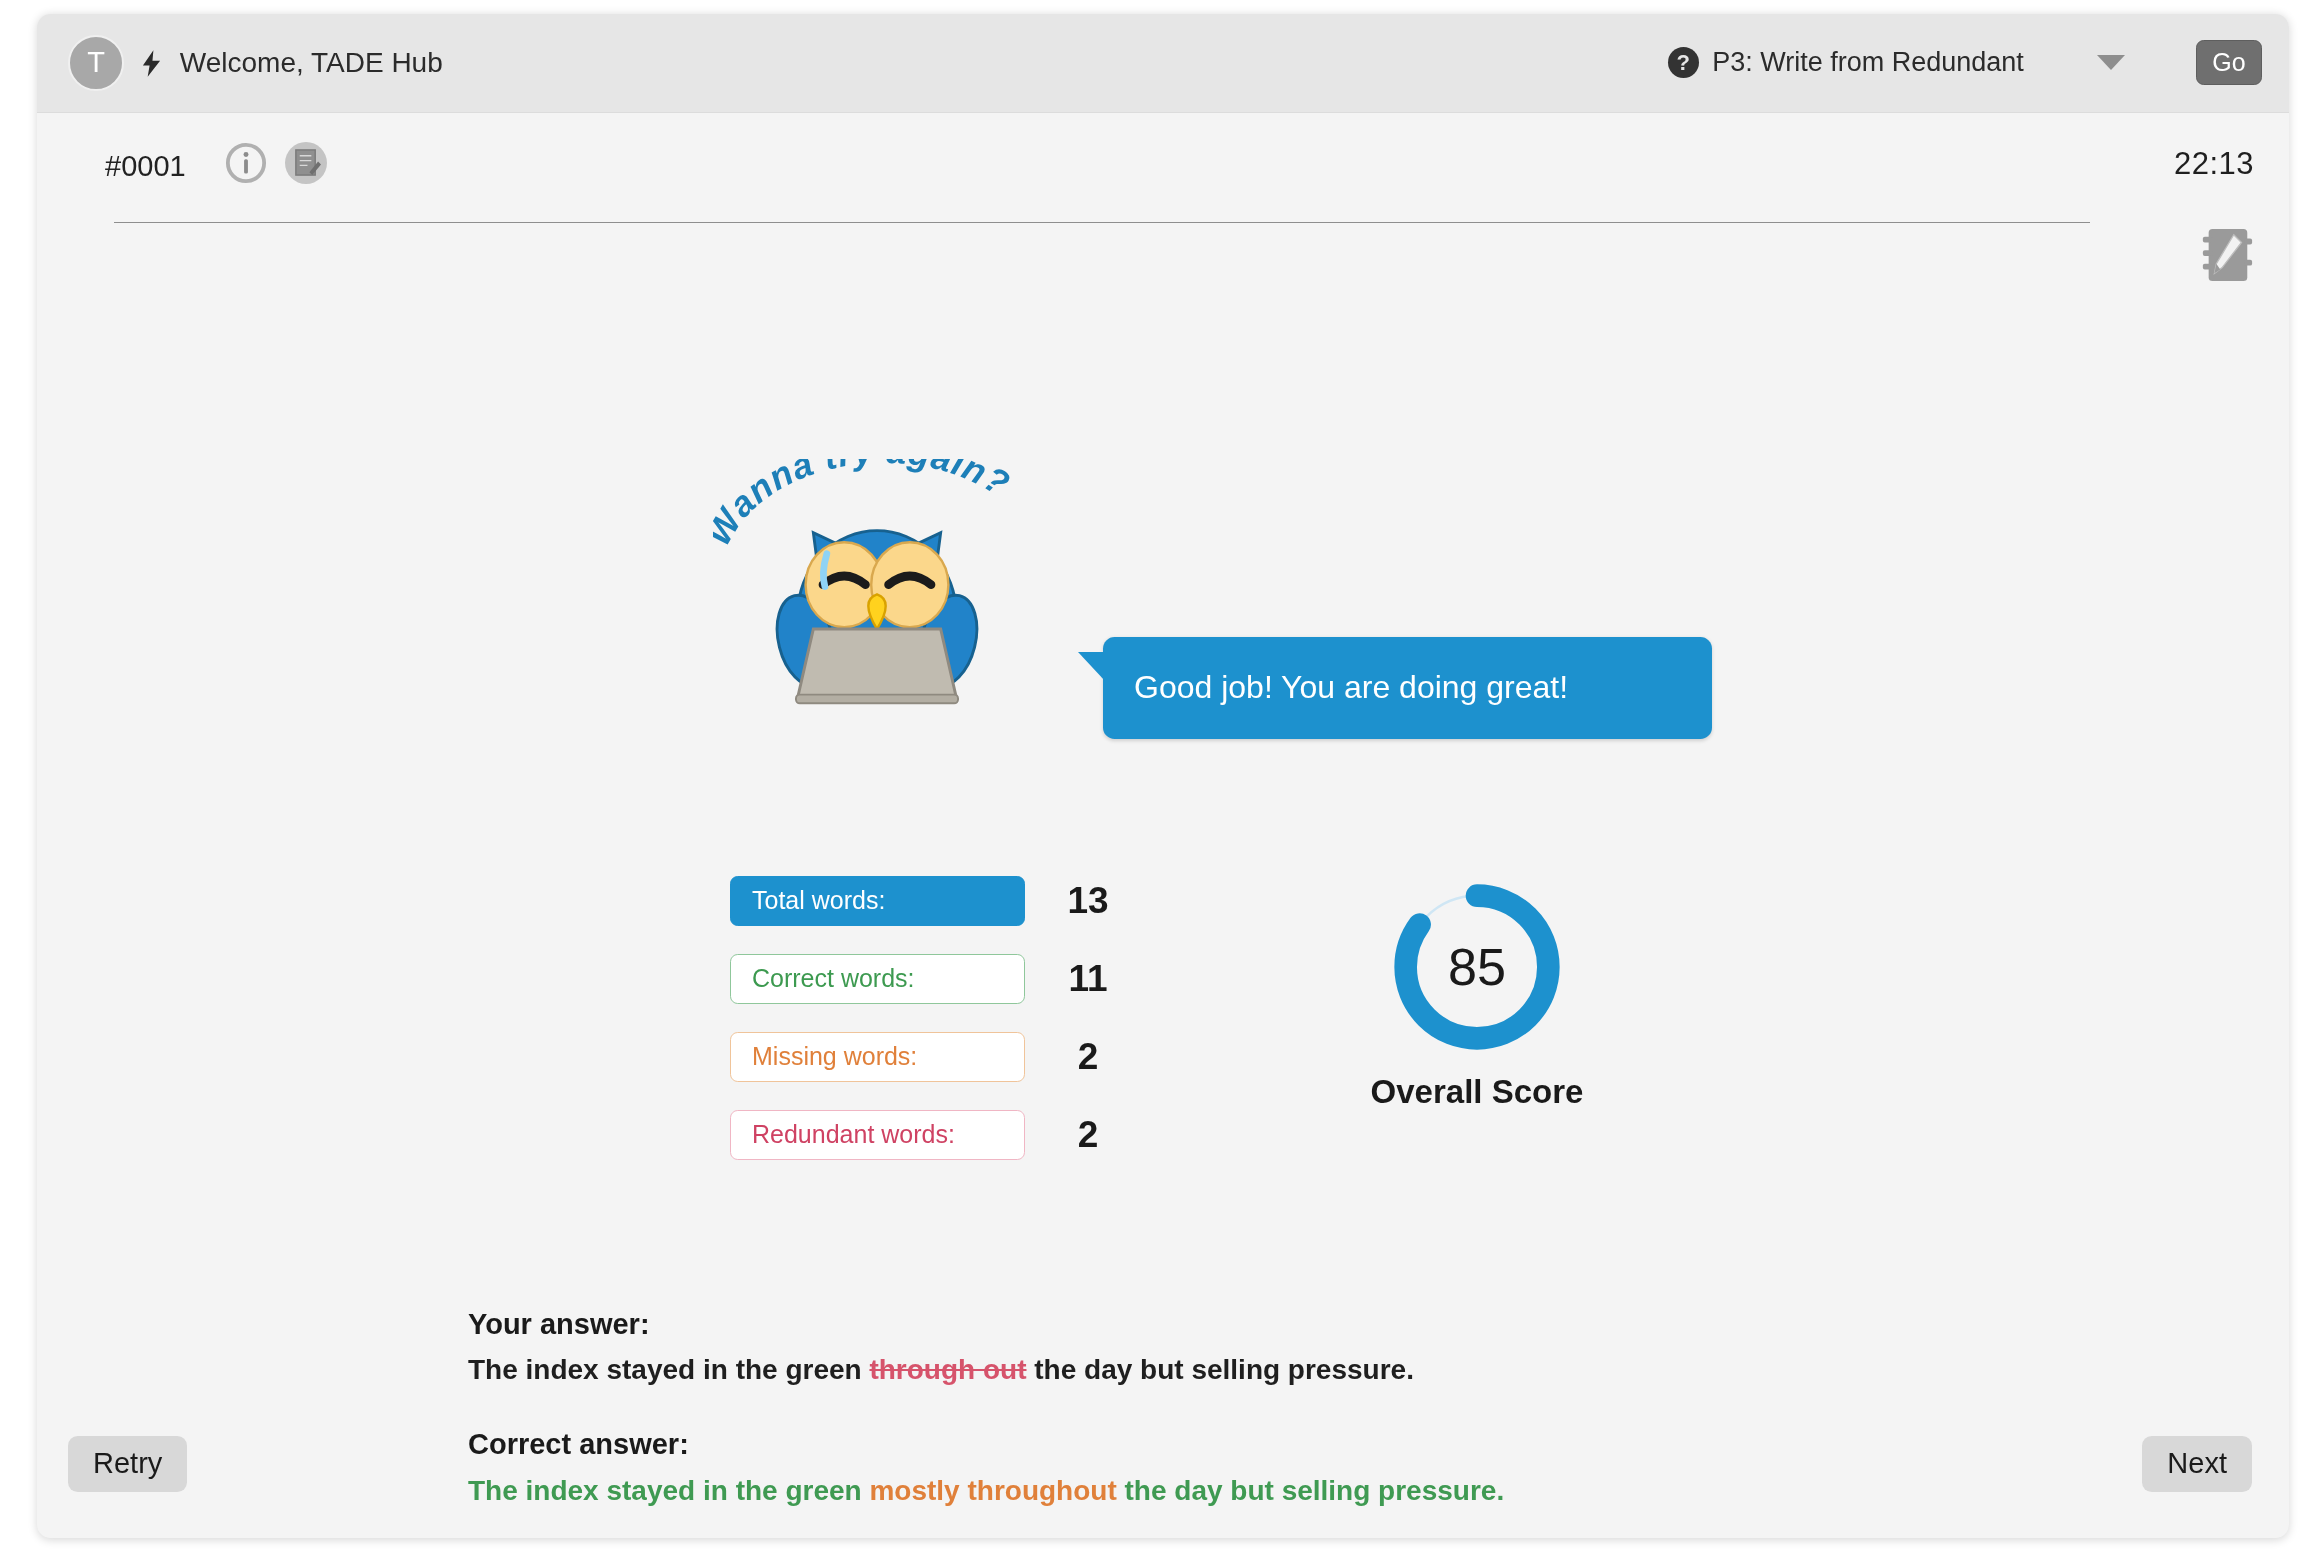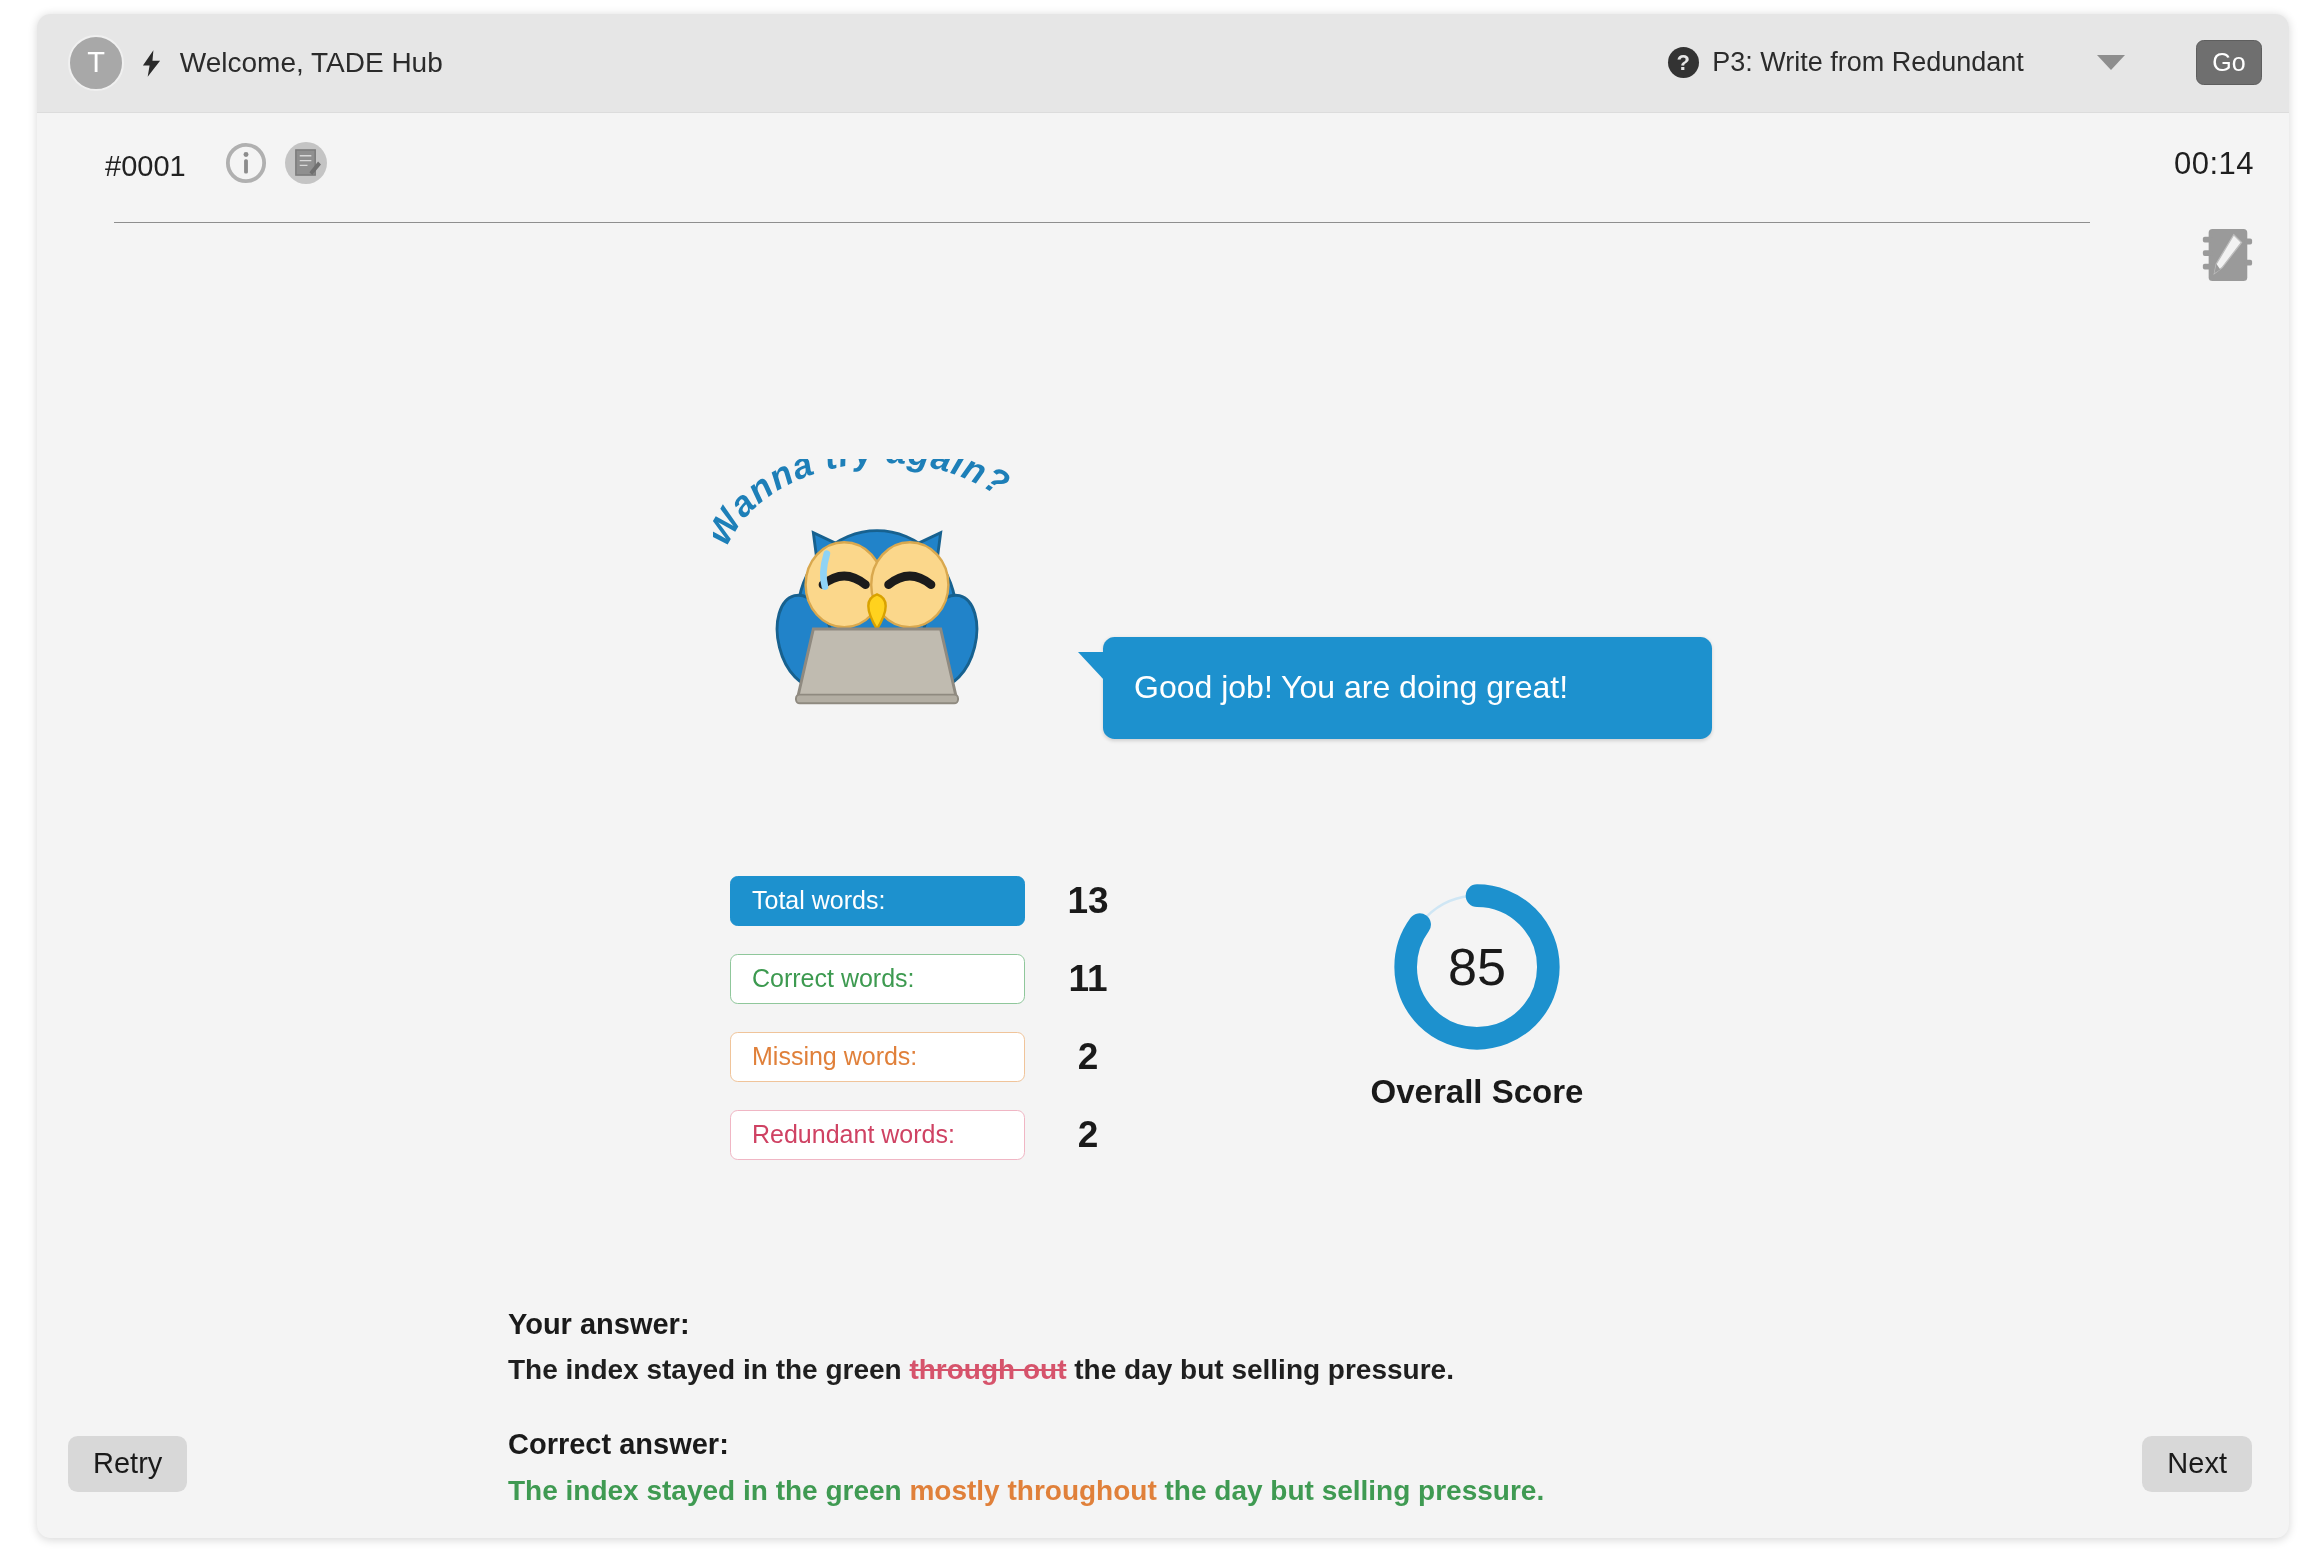--- a/index.html
+++ b/index.html
@@ -260,21 +260,20 @@
     font-weight: bold;
     color: #1a1a1a;
   }
 
   
   .answers {
     position: absolute;
     left: 431px;
     top: 1081px;
     width: 1641px;
-    margin-left: 40px;
   }
   .ans-head {
     font-size: 29px;
     font-weight: bold;
     color: #1a1a1a;
     margin-bottom: 13.5px;
   }
   .ans-body {
     font-size: 28px;
     color: #1f1f1f;
@@ -342,21 +341,21 @@
     <span class="round-icon note-icon">
       <svg width="29" height="31" viewBox="0 0 30 32" aria-hidden="true">
         <rect x="4" y="3" width="20" height="26" fill="#8f8f8f" stroke="#7a7a7a" stroke-width="1.5"></rect>
         <line x1="8" y1="9" x2="20" y2="9" stroke="#d8d8d8" stroke-width="1.4"></line>
         <line x1="8" y1="14" x2="20" y2="14" stroke="#d8d8d8" stroke-width="1.4"></line>
         <line x1="8" y1="19" x2="16" y2="19" stroke="#d8d8d8" stroke-width="1.4"></line>
         <path d="M18 26 L27 15 L30 18 L21 29 Z" fill="#6f6f6f"></path>
       </svg>
     </span>
 
-    <span class="timer">00:14</span>
+    <span class="timer">22:13</span>
     <div class="divider"></div>
 
     <span class="notebook-btn">
       <svg width="56" height="60" viewBox="0 0 58 62" aria-hidden="true">
         <rect x="10" y="4" width="40" height="54" rx="4" fill="#9a9a9a"></rect>
         <rect x="4" y="12" width="10" height="6" rx="2" fill="#9a9a9a"></rect>
         <rect x="4" y="26" width="10" height="6" rx="2" fill="#9a9a9a"></rect>
         <rect x="4" y="40" width="10" height="6" rx="2" fill="#9a9a9a"></rect>
         <rect x="47" y="14" width="8" height="6" rx="2" fill="#9a9a9a"></rect>
         <rect x="47" y="36" width="8" height="6" rx="2" fill="#9a9a9a"></rect>

